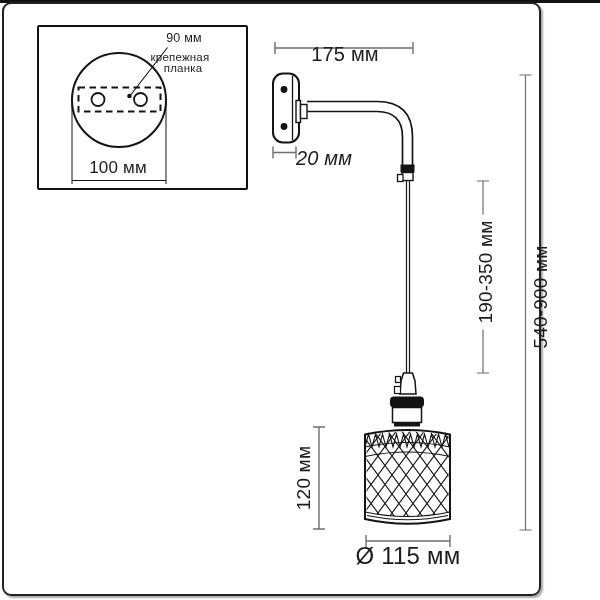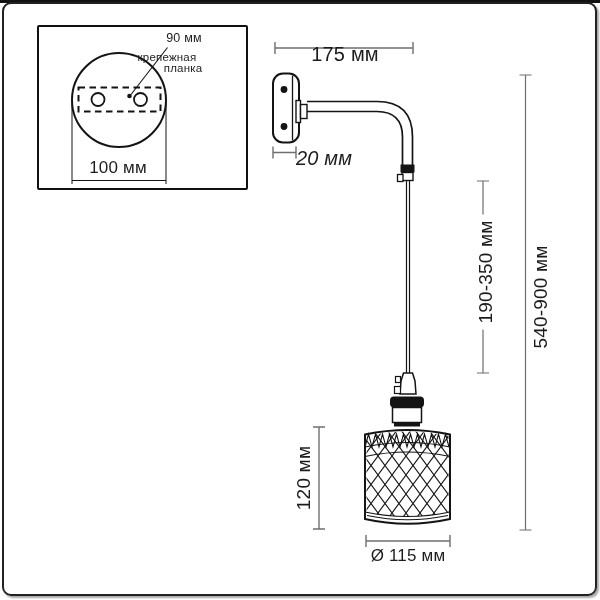--- a/index.html
+++ b/index.html
@@ -1,35 +1,35 @@
 <!DOCTYPE html>
 <html><head>
 <meta charset="utf-8">
 <style>
   * { margin:0; padding:0; box-sizing:border-box; }
   html,body { width:600px; height:600px; background:#fff; overflow:hidden;
               font-family:"Liberation Sans", sans-serif; color:#1c1c1c; }
-  .stage { position:relative; width:600px; height:600px; background:#fff; }
+  .stage { position:relative; width:544px; height:600px; background:#fff; }
 
   .top-bar { position:absolute; left:0; top:0; width:600px; height:3px; background:#121212; }
   .frame  { position:absolute; left:2px; top:2px; right:3px; bottom:4px;
             border:2.5px solid #222; border-radius:9px;
             box-shadow:2px 2px 2px rgba(0,0,0,0.35); }
 
   .inset-panel { position:absolute; left:37px; top:25px; width:211px; height:165px;
                  border:2px solid #111; border-radius:2px; background:#fff; }
 
   svg.drawing { position:absolute; left:0; top:0; width:600px; height:600px; pointer-events:none; }
 
   .lbl { position:absolute; white-space:nowrap; transform:translate(-50%,-50%);
          color:#1c1c1c; letter-spacing:0.2px; }
   .lbl-v { position:absolute; white-space:nowrap;
            transform:translate(-50%,-50%) rotate(-90deg); letter-spacing:0.2px; }
   .fs20 { font-size:20px; }
-  .fs21 { font-size:17px; }
+  .fs21 { font-size:24px; }
   .fs19 { font-size:19px; }
   .fs15 { font-size:17px; }
   .fs12 { font-size:12.5px; }
   .fs11 { font-size:11.5px; }
   .mask { background:#fff; padding:0 6px; }
 </style>
 </head>
 <body>
 
 <div class="stage">
@@ -97,21 +97,21 @@
       <path d="M366.5,436 Q407.5,427 448.5,436 V512 Q407.5,521 366.5,512 Z" fill="url(#mesh)" stroke="none"></path>
       <path stroke-width="1.1" d="M365,447 L368.5,434 L372,447 L375.5,434 L379,447 L382.5,434 L386,447 L389.5,434 L393,447 L396.5,434 L400,447 L403.5,434 L407,447 L410.5,434 L414,447 L417.5,434 L421,447 L424.5,434 L428,447 L431.5,434 L435,447 L438.5,434 L442,447 L445.5,434 L449,447"></path>
       <path d="M365,447 Q407.5,438 450,447" stroke-width="1.1"></path>
       <path d="M365,456.5 Q407.5,447.5 450,456.5" stroke-width="1.1"></path>
       <path d="M365,512 Q407.5,521 450,512" stroke-width="1.1"></path>
       <path d="M367,515.5 Q407.5,524 448,515.5" stroke-width="1.2"></path>
     </g>
   </svg>
 
   <div class="lbl fs12" style="left:184px; top:38px;">90 мм</div>
-  <div class="lbl fs11" style="left:167px; top:57px;">крепежная</div>
+  <div class="lbl fs11" style="left:180px; top:57px;">крепежная</div>
   <div class="lbl fs11" style="left:183px; top:68px;">планка</div>
   <div class="lbl fs15" style="left:118px; top:168px;">100 мм</div>
 
   <div class="lbl fs20" style="left:345px; top:54px;">175 мм</div>
   <div class="lbl fs20" style="left:324px; top:158px;font-style:italic;">20 мм</div>
   <div class="lbl-v fs19 mask" style="left:486px; top:272px;">190-350 мм</div>
   <div class="lbl-v fs19" style="left:541px; top:297px;">540-900 мм</div>
   <div class="lbl-v fs19" style="left:304px; top:478px;">120 мм</div>
   <div class="lbl fs21" style="left:408px; top:556px;">Ø 115 мм</div>
 

